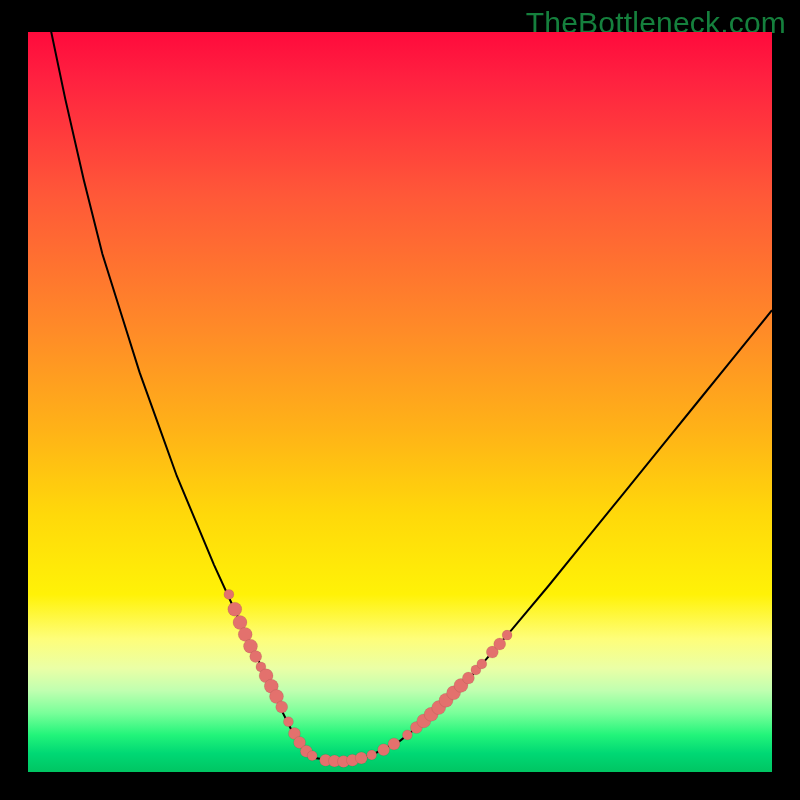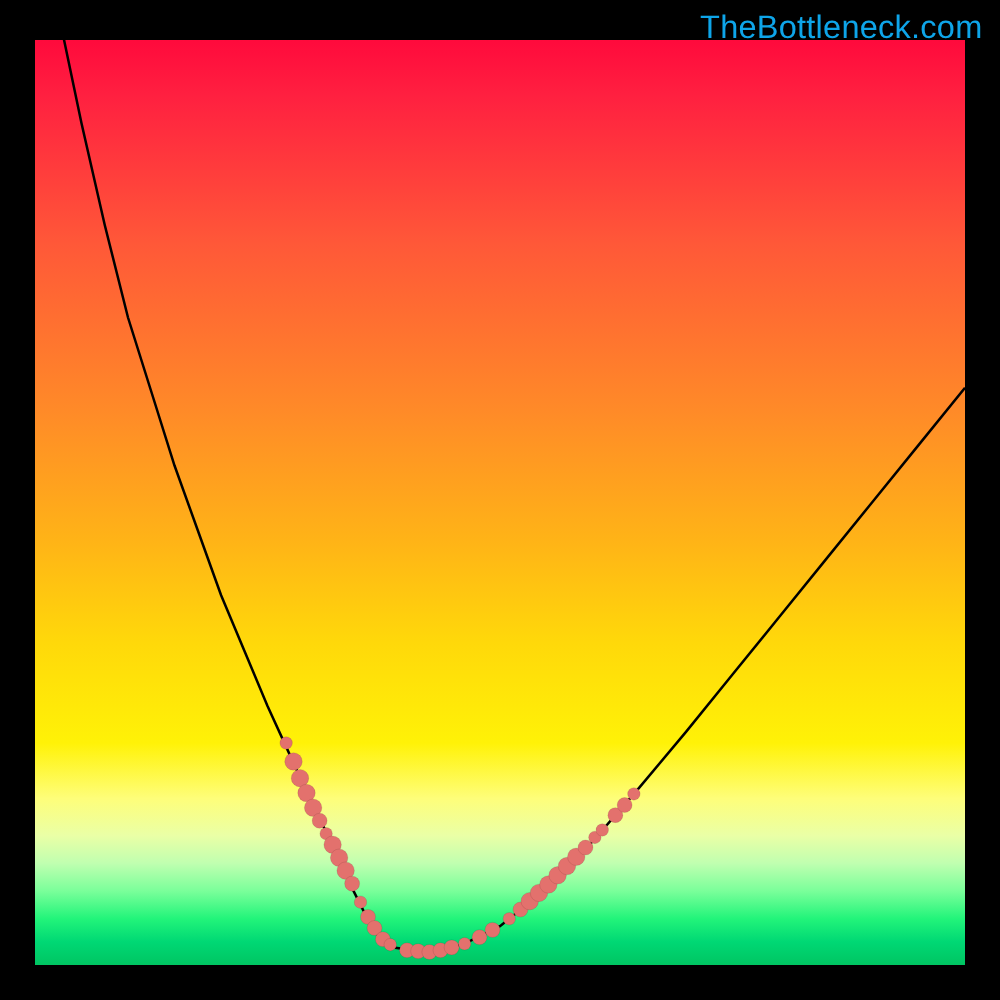--- a/index.html
+++ b/index.html
@@ -14,22 +14,22 @@
     position: absolute;
     left: 0; top: 0;
     width: 800px;
     height: 800px;
     background: #000;
   }
   .watermark {
     position: absolute;
     top: 6px;
     right: 14px;
-    color: #0ea5e9;
-    font-size: 26px;
+    color: #15803d;
+    font-size: 30px;
     font-weight: 500;
     letter-spacing: 0.2px;
     user-select: none;
   }
   .plot-area {
     position: absolute;
     
     left: 28px;
     top: 32px;
     width: 744px;   

